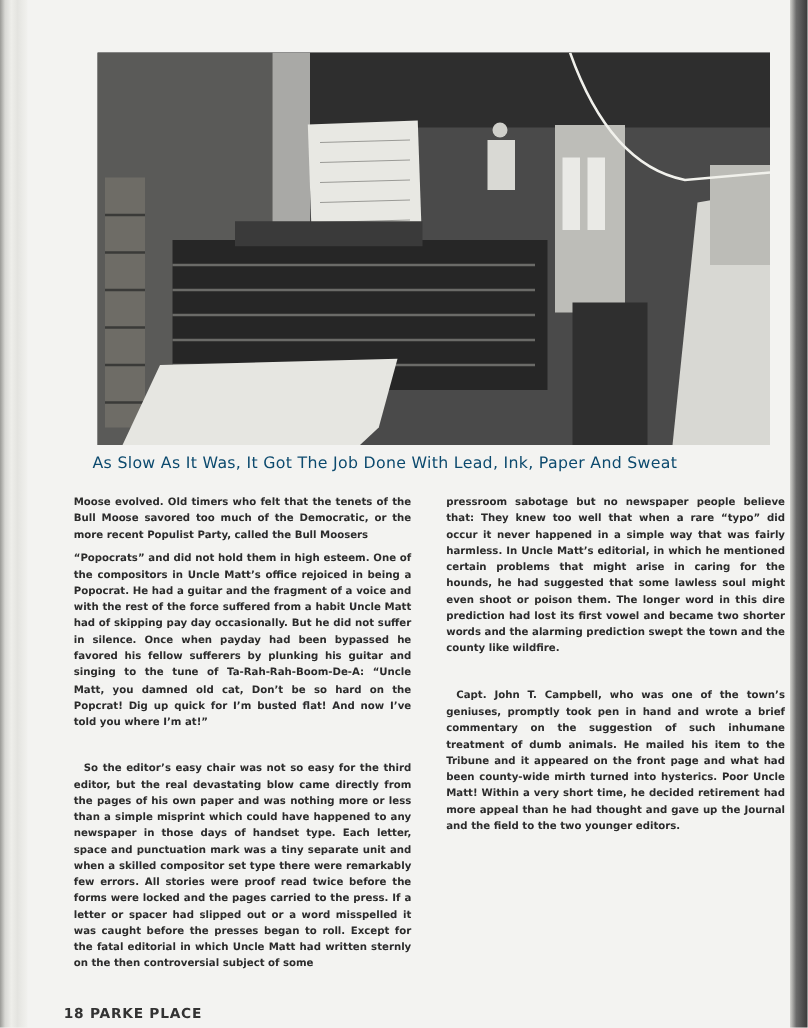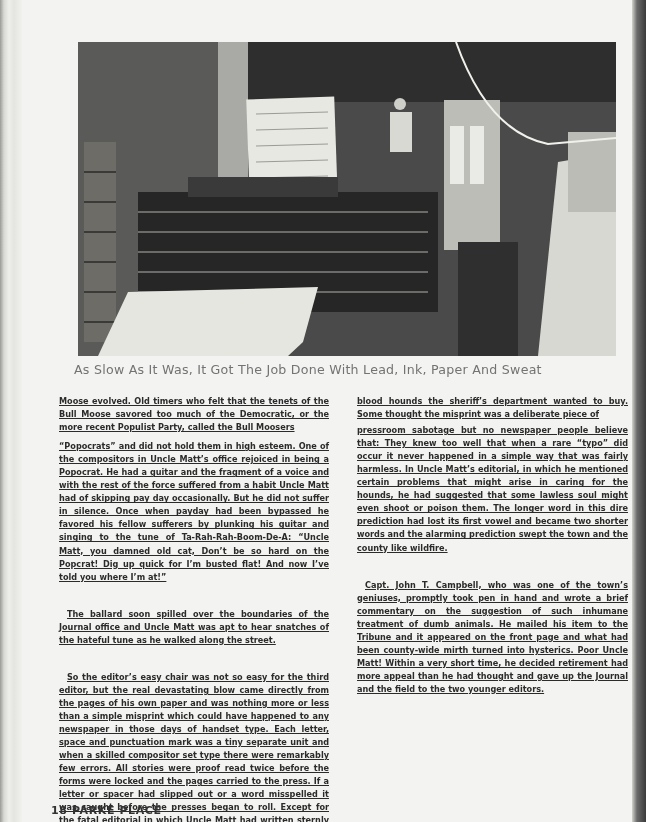--- a/index.html
+++ b/index.html
@@ -19,32 +19,32 @@
     background: linear-gradient(to right, #d2d2ce 0px, #6b6b6b 5px, #3a3a3a 14px);
   }
   .photo {
     position: absolute; left: 78px; top: 42px; width: 538px; height: 314px;
     background: #3b3b3b; overflow: hidden;
   }
   .photo svg { display: block; }
   .caption {
     position: absolute; left: 74px; top: 362px; width: 540px;
     font-family: "DejaVu Sans", sans-serif;
-    font-size: 12.6px; letter-spacing: 0.25px; color: #737373;
+    font-size: 12.6px; letter-spacing: 0.25px; color: #0c4a6e;
     white-space: nowrap;
   }
   .col {
     position: absolute; top: 395px; width: 270px;
     font-family: "DejaVu Sans", sans-serif; font-weight: bold;
     font-size: 8.15px; line-height: 13.05px; color: #2b2b2b;
     text-align: justify;
   }
   .col.left { left: 59px; }
   .col.right { left: 357px; width: 271px; }
-  .col p { margin: 0 0 6px 0; text-indent: 0; text-decoration: underline; }
+  .col p { margin: 0 0 6px 0; text-indent: 0; }
   .col p.ind { text-indent: 8px; margin-top: 24px; }
   .end-mark {
     display: inline-block; width: 11px; height: 11px; border-radius: 50%;
     background: #2a2a2a; vertical-align: -2px; margin-left: 2px;
   }
   .folio {
     position: absolute; left: 51px; top: 804px;
     font-family: "DejaVu Sans", sans-serif; font-weight: bold;
     font-size: 11px; letter-spacing: 0.6px; color: #333;
   }
@@ -98,26 +98,24 @@
     <rect x="490" y="90" width="48" height="80" fill="#bcbcb7"></rect>
     <path d="M378 0 Q 410 90 470 102 L 538 96" stroke="#f1f1ec" stroke-width="2" fill="none"></path>
   </svg>
 </div>
 
 <div class="caption">As Slow As It Was, It Got The Job Done With Lead, Ink, Paper And Sweat</div>
 
 <div class="col left">
   <p>Moose evolved. Old timers who felt that the tenets of the Bull Moose savored too much of the Democratic, or the more recent Populist Party, called the Bull Moosers</p>
   <p>“Popocrats” and did not hold them in high esteem. One of the compositors in Uncle Matt’s office rejoiced in being a Popocrat. He had a guitar and the fragment of a voice and with the rest of the force suffered from a habit Uncle Matt had of skipping pay day occasionally. But he did not suffer in silence. Once when payday had been bypassed he favored his fellow sufferers by plunking his guitar and singing to the tune of Ta-Rah-Rah-Boom-De-A: “Uncle Matt, you damned old cat, Don’t be so hard on the Popcrat! Dig up quick for I’m busted flat! And now I’ve told you where I’m at!”</p>
-  <p class="ind" style="margin-bottom:12px">The ballard soon spilled over the boundaries of the Journal office and Uncle Matt was apt to hear snatches of the hateful tune as he walked along the street.</p>
   <p class="ind">So the editor’s easy chair was not so easy for the third editor, but the real devastating blow came directly from the pages of his own paper and was nothing more or less than a simple misprint which could have happened to any newspaper in those days of handset type. Each letter, space and punctuation mark was a tiny separate unit and when a skilled compositor set type there were remarkably few errors. All stories were proof read twice before the forms were locked and the pages carried to the press. If a letter or spacer had slipped out or a word misspelled it was caught before the presses began to roll. Except for the fatal editorial in which Uncle Matt had written sternly on the then controversial subject of some</p>
 </div>
 
 <div class="col right">
-  <p style="margin-bottom:3px">blood hounds the sheriff’s department wanted to buy. Some thought the misprint was a deliberate piece of</p>
   <p>pressroom sabotage but no newspaper people believe that: They knew too well that when a rare “typo” did occur it never happened in a simple way that was fairly harmless. In Uncle Matt’s editorial, in which he mentioned certain problems that might arise in caring for the hounds, he had suggested that some lawless soul might even shoot or poison them. The longer word in this dire prediction had lost its first vowel and became two shorter words and the alarming prediction swept the town and the county like wildfire.</p>
   <p class="ind" style="margin-bottom:12px">Capt. John T. Campbell, who was one of the town’s geniuses, promptly took pen in hand and wrote a brief commentary on the suggestion of such inhumane treatment of dumb animals. He mailed his item to the Tribune and it appeared on the front page and what had been county-wide mirth turned into hysterics. Poor Uncle Matt! Within a very short time, he decided retirement had more appeal than he had thought and gave up the Journal and the field to the two younger editors.</p>
 </div>
 
 <div class="folio">
   <span>18</span>
   <span>PARKE PLACE</span>
 </div>
 
 </body></html>

